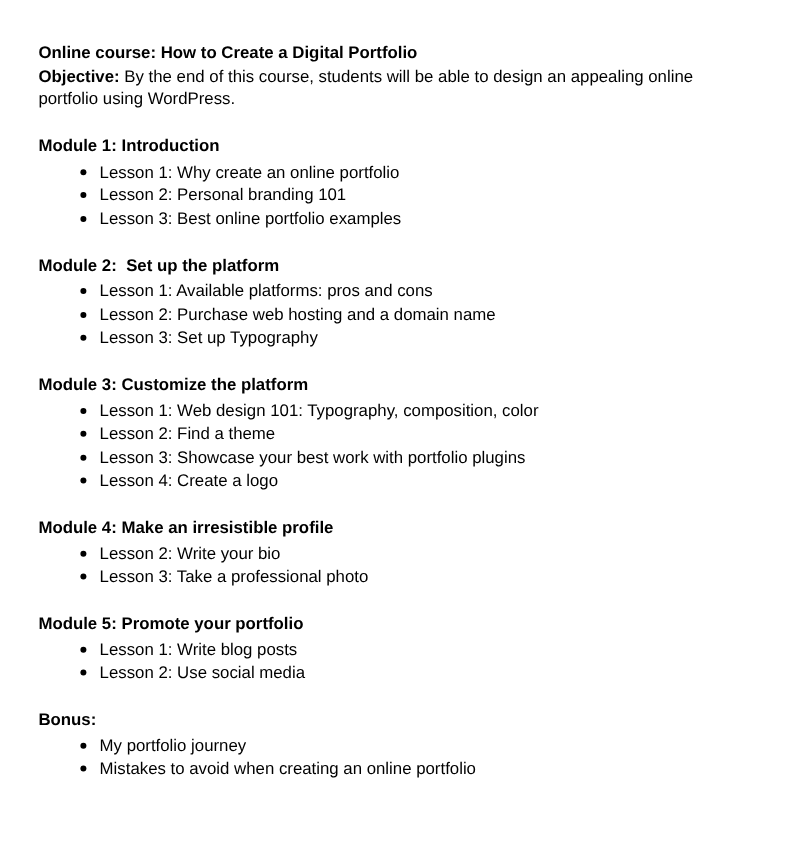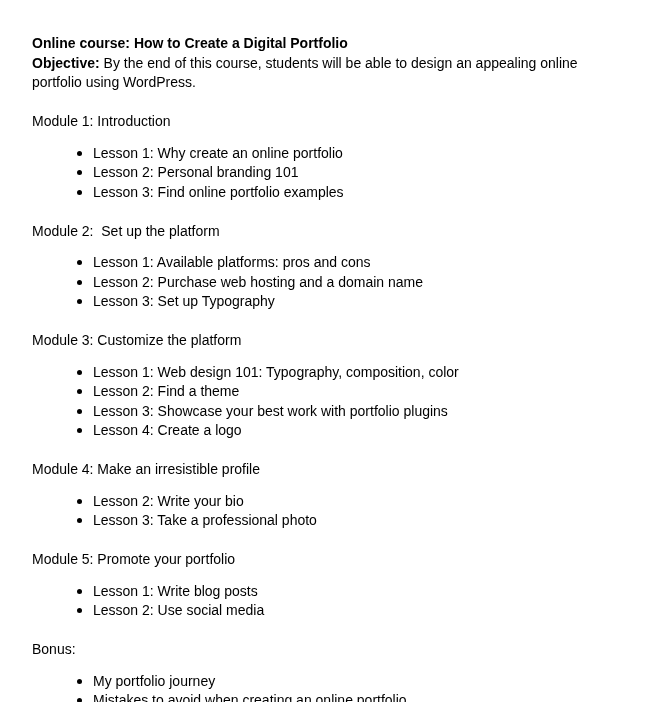--- a/index.html
+++ b/index.html
@@ -26,25 +26,25 @@
     font-weight: bold;
     white-space: pre-wrap;
   }
   .objective b {
     font-weight: bold;
   }
   .section {
     margin-top: 19.5px;
   }
   .heading {
-    font-weight: normal;
+    font-weight: bold;
     white-space: pre-wrap;
   }
   ul.lessons {
-    margin: 12px;
+    margin: 2px;
     padding: 0 0 0 49px;
     list-style: none;
   }
   ul.lessons li {
     position: relative;
   }
   ul.lessons li .dot {
     position: absolute;
     left: -16px;
     top: 7px;
@@ -61,21 +61,21 @@
 
   <div class="title">Online course: How to Create a Digital Portfolio</div>
 
   <div class="objective"><b>Objective:</b> <span>By the end of this course, students will be able to design an appealing online portfolio using WordPress.</span></div>
 
   <div class="section">
     <div class="heading">Module 1: Introduction</div>
     <ul class="lessons">
       <li><span class="dot"></span><span>Lesson 1: Why create an online portfolio</span></li>
       <li><span class="dot"></span><span>Lesson 2: Personal branding 101</span></li>
-      <li><span class="dot"></span><span>Lesson 3: Find online portfolio examples</span></li>
+      <li><span class="dot"></span><span>Lesson 3: Best online portfolio examples</span></li>
     </ul>
   </div>
 
   <div class="section">
     <div class="heading">Module 2:  Set up the platform</div>
     <ul class="lessons">
       <li><span class="dot"></span><span>Lesson 1: Available platforms: pros and cons</span></li>
       <li><span class="dot"></span><span>Lesson 2: Purchase web hosting and a domain name</span></li>
       <li><span class="dot"></span><span>Lesson 3: Set up Typography</span></li>
     </ul>

